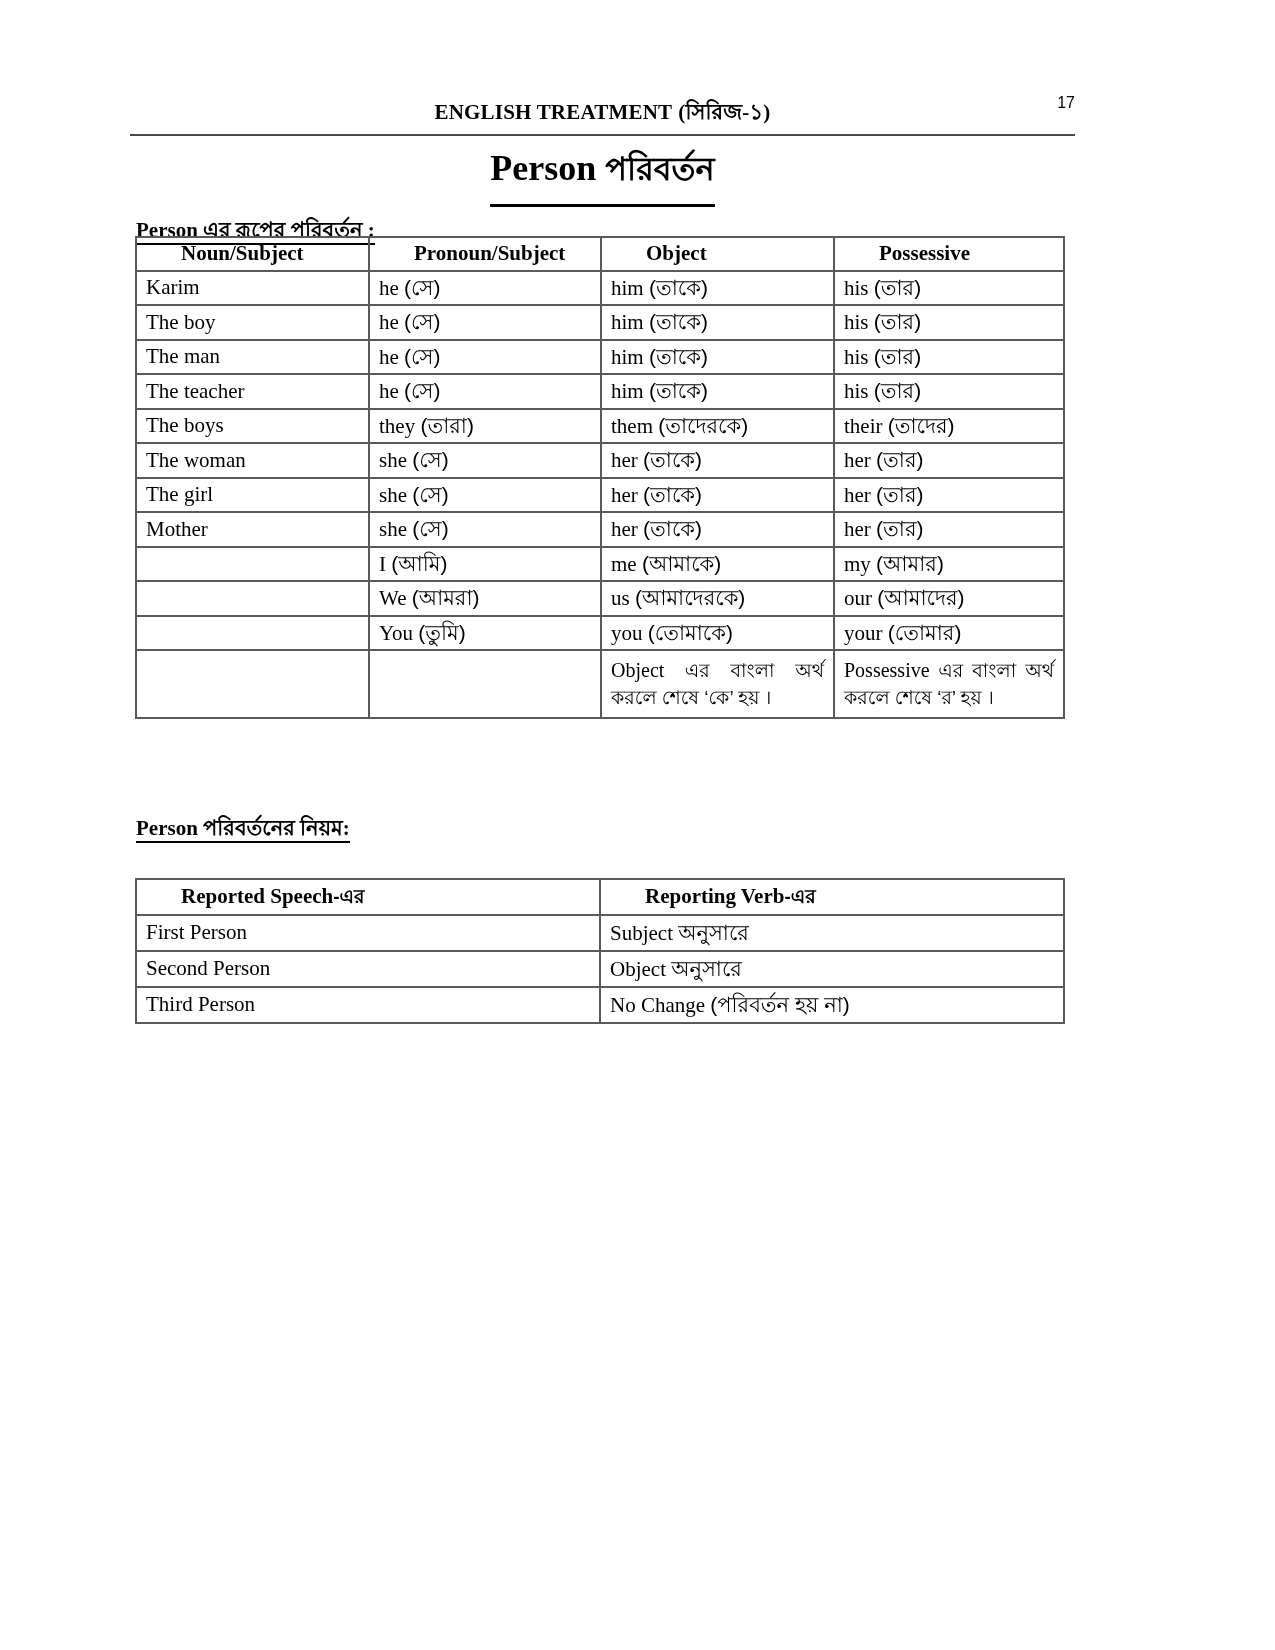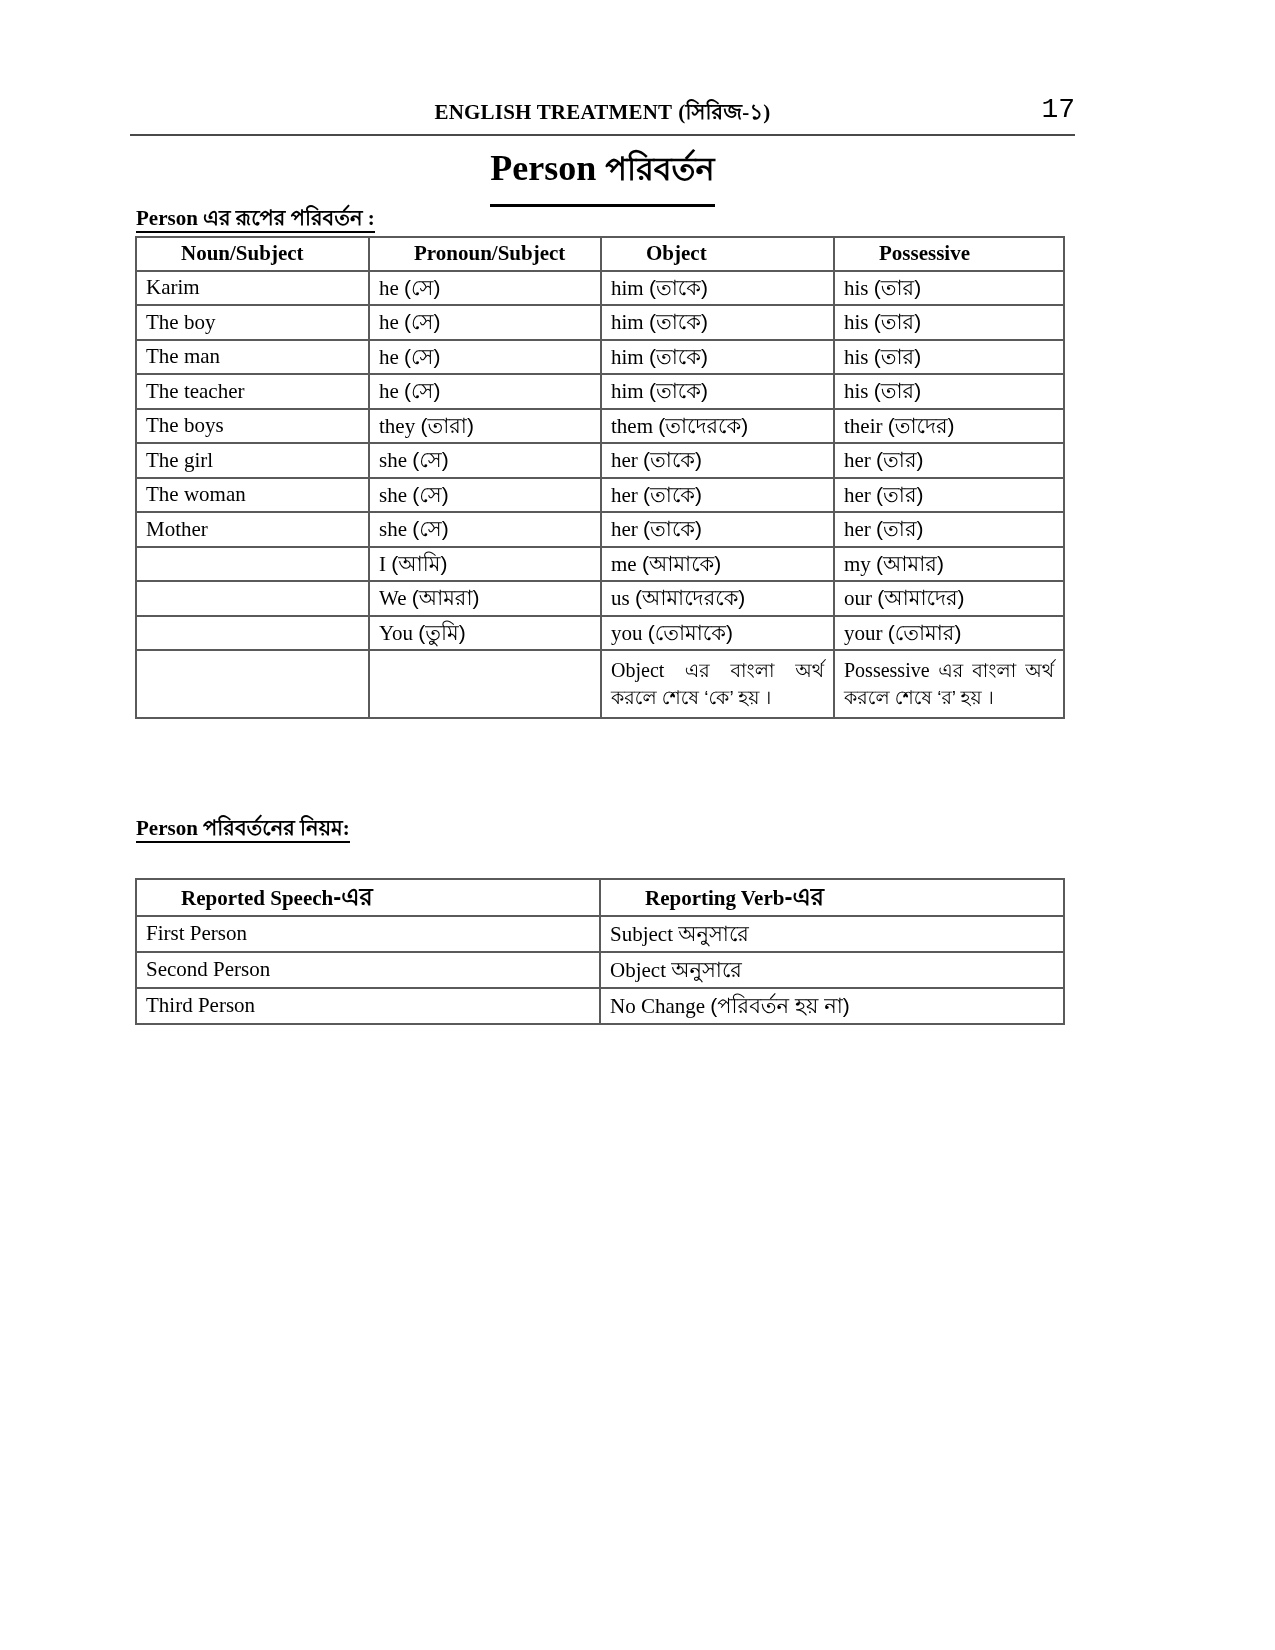--- a/index.html
+++ b/index.html
@@ -40,22 +40,22 @@
     font-family: "Liberation Sans", sans-serif;
     font-weight: bold;
     font-size: 21px;
     letter-spacing: 0.2px;
     white-space: nowrap;
   }
   .header-pageno {
     position: absolute;
     right: 0;
     top: -2px;
-    font-family: Liberation Mono, monospace;
-    font-size: 28px;
+    font-family: Liberation Sans, sans-serif;
+    font-size: 16px;
   }
   .header-rule {
     position: absolute;
     left: 130px;
     top: 134px;
     width: 945px;
     height: 0;
     border-top: 2px solid #4a4a4a;
   }
 
@@ -91,21 +91,21 @@
     margin-top: 15px;
   }
   .bn {
     font-family: Liberation Serif, serif;
     font-weight: bold;
   }
   .bn-n {
     font-family: "Liberation Sans", sans-serif;
   }
 
-  #head-rupa { left: 136px; top: 202px; text-align: right; }
+  #head-rupa { left: 136px; top: 214px; text-align: right; }
   #head-niyom { left: 136px; top: 812px; }
   #head-sankhepe { left: 136px; top: 848px; }
 
   
   table.grid {
     position: absolute;
     border-collapse: collapse;
     table-layout: fixed;
   }
   table.grid td, table.grid th {
@@ -146,21 +146,21 @@
   #rule-table col.r1 { width: 464px; }
   #rule-table col.r2 { width: 464px; }
   #rule-table td, #rule-table th { height: 36px; }
 
   .bnsmall {
     font-family: "Liberation Sans", sans-serif;
     font-size: 19px;
   }
   .bnsmall-b {
     font-family: "Liberation Sans", sans-serif;
-    font-size: 24px;
+    font-size: 19px;
     font-weight: bold;
   }
   .cellpair { white-space: nowrap; }
 </style>
 </head>
 <body>
 
 <div class="page">
 
   <div class="header-row">
@@ -226,27 +226,27 @@
         <td><span class="cellpair"><span>him</span> <span class="bn-n">(তাকে)</span></span></td>
         <td><span class="cellpair"><span>his</span> <span class="bn-n">(তার)</span></span></td>
       </tr>
       <tr>
         <td>The boys</td>
         <td><span class="cellpair"><span>they</span> <span class="bn-n">(তারা)</span></span></td>
         <td><span class="cellpair"><span>them</span> <span class="bn-n">(তাদেরকে)</span></span></td>
         <td><span class="cellpair"><span>their</span> <span class="bn-n">(তাদের)</span></span></td>
       </tr>
       <tr>
-        <td>The girl</td>
+        <td>The woman</td>
         <td><span class="cellpair"><span>she</span> <span class="bn-n">(সে)</span></span></td>
         <td><span class="cellpair"><span>her</span> <span class="bn-n">(তাকে)</span></span></td>
         <td><span class="cellpair"><span>her</span> <span class="bn-n">(তার)</span></span></td>
       </tr>
       <tr>
-        <td>The woman</td>
+        <td>The girl</td>
         <td><span class="cellpair"><span>she</span> <span class="bn-n">(সে)</span></span></td>
         <td><span class="cellpair"><span>her</span> <span class="bn-n">(তাকে)</span></span></td>
         <td><span class="cellpair"><span>her</span> <span class="bn-n">(তার)</span></span></td>
       </tr>
       <tr>
         <td>Mother</td>
         <td><span class="cellpair"><span>she</span> <span class="bn-n">(সে)</span></span></td>
         <td><span class="cellpair"><span>her</span> <span class="bn-n">(তাকে)</span></span></td>
         <td><span class="cellpair"><span>her</span> <span class="bn-n">(তার)</span></span></td>
       </tr>

